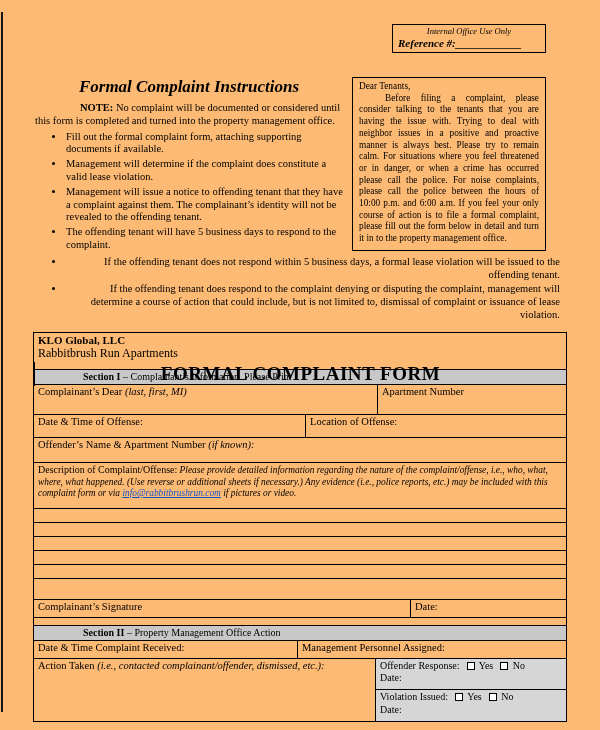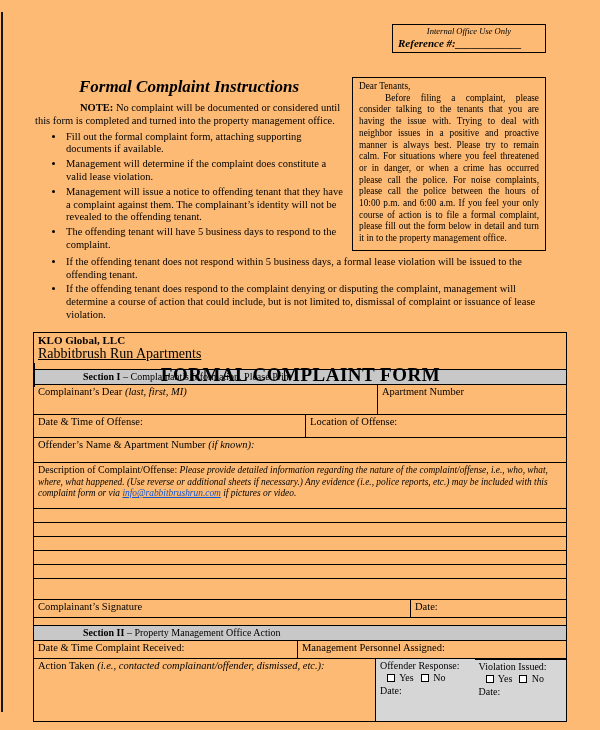--- a/index.html
+++ b/index.html
@@ -15,55 +15,55 @@
   .office-line1 { font-size:8.5px; font-style:italic; text-align:center; }
   .office-line2 { font-size:11px; font-weight:bold; font-style:italic; margin-top:1px; }
 
   
   .top-row { display:flex; margin:24px 54px 0 35px; gap:9px; align-items:flex-start; }
   .left-col { width:308px; flex:0 0 auto; }
   .title { font-size:17px; font-weight:bold; font-style:italic; text-align:center; }
   .note { font-size:10.5px; line-height:1.22; margin-top:5px; }
   ul.bullets { font-size:10.5px; line-height:1.22; margin:3px 0 0 30px; list-style-type:disc; }
   ul.bullets li { margin-bottom:2px; padding-left:1px; }
-  ul.bullets.wide { margin:2px 40px 0 65px; }
+  ul.bullets.wide { margin:2px 40px 0 65px;text-align:right; }
   .tenants-box { flex:1 1 auto; border:1.5px solid #000; padding:3px 6px 5px 6px; font-size:9.3px; line-height:1.26; text-align:justify; }
   .tenants-body { text-indent:26px; }
 
   
   .tbl { margin:10px 33px 0 33px; border:1.5px solid #000; font-size:10.5px; }
   .r { display:flex; border-bottom:1px solid #000; align-items:stretch; }
   .r:last-child { border-bottom:none; }
   .c { padding:1px 4px; }
   .c + .c { border-left:1px solid #000; }
   .grow { flex:1 1 auto; }
   .w196{width:196px;flex:0 0 auto;} .w343{width:343px;flex:0 0 auto;}
   .w271{width:271px;flex:0 0 auto;} .w376{width:376px;flex:0 0 auto;}
   .w263{width:263px;flex:0 0 auto;} .w341{width:341px;flex:0 0 auto;}
   .b { font-weight:bold;margin-left:45px; }
   .i { font-style:italic; }
 
   .rA { height:37px;flex-direction:column; }
   .company-name { font-size:11px; font-weight:bold; }
-  .company-sub { font-size:14px;text-decoration:underline; }
+  .company-sub { font-size:12px; }
   .form-title { display:flex; align-items:center; justify-content:center; font-size:19px; font-weight:bold; letter-spacing:.5px; }
   .band { background:var(--band_gray,#c8c8c8); min-height:15px; font-size:10px; }
   .band .c { flex:1 1 auto; padding:1px 4px; }
   .rC { height:30px; } .rD { height:23px; } .rE { height:25px; }
   .rF { min-height:46px; }
   .desc { font-size:9.4px; line-height:1.25; }
   .desc-label { font-size:10px; }
   .email { color:var(--link_blue,#1155cc); text-decoration:underline; font-style:italic; cursor:pointer; }
   .blank { height:14px; }
   .blank-tall { height:21px; }
   .blank-thin { height:8px; }
   .rSig { height:18px; }
   .rK { height:18px; }
   .rL { min-height:62px; }
-  .stack { display:flex; flex-direction:row; flex:1 1 auto; padding:0; }
+  .stack { display:flex; flex-direction:column; flex:1 1 auto; padding:0; }
   .sub { background:var(--cell_gray,#d6d6d6); flex:1 1 auto; padding:1px 4px; font-size:10px; line-height:1.25; }
   .sub + .sub { border-top:1px solid #000; }
   .cb { display:inline-block; width:8px; height:8px; border:1px solid #000; background:#fff; margin:0 2px 0 7px; vertical-align:-1px; }
 </style>
 </head>
 <body>
 
 <div class="page">
   <div class="edge"></div>
 

